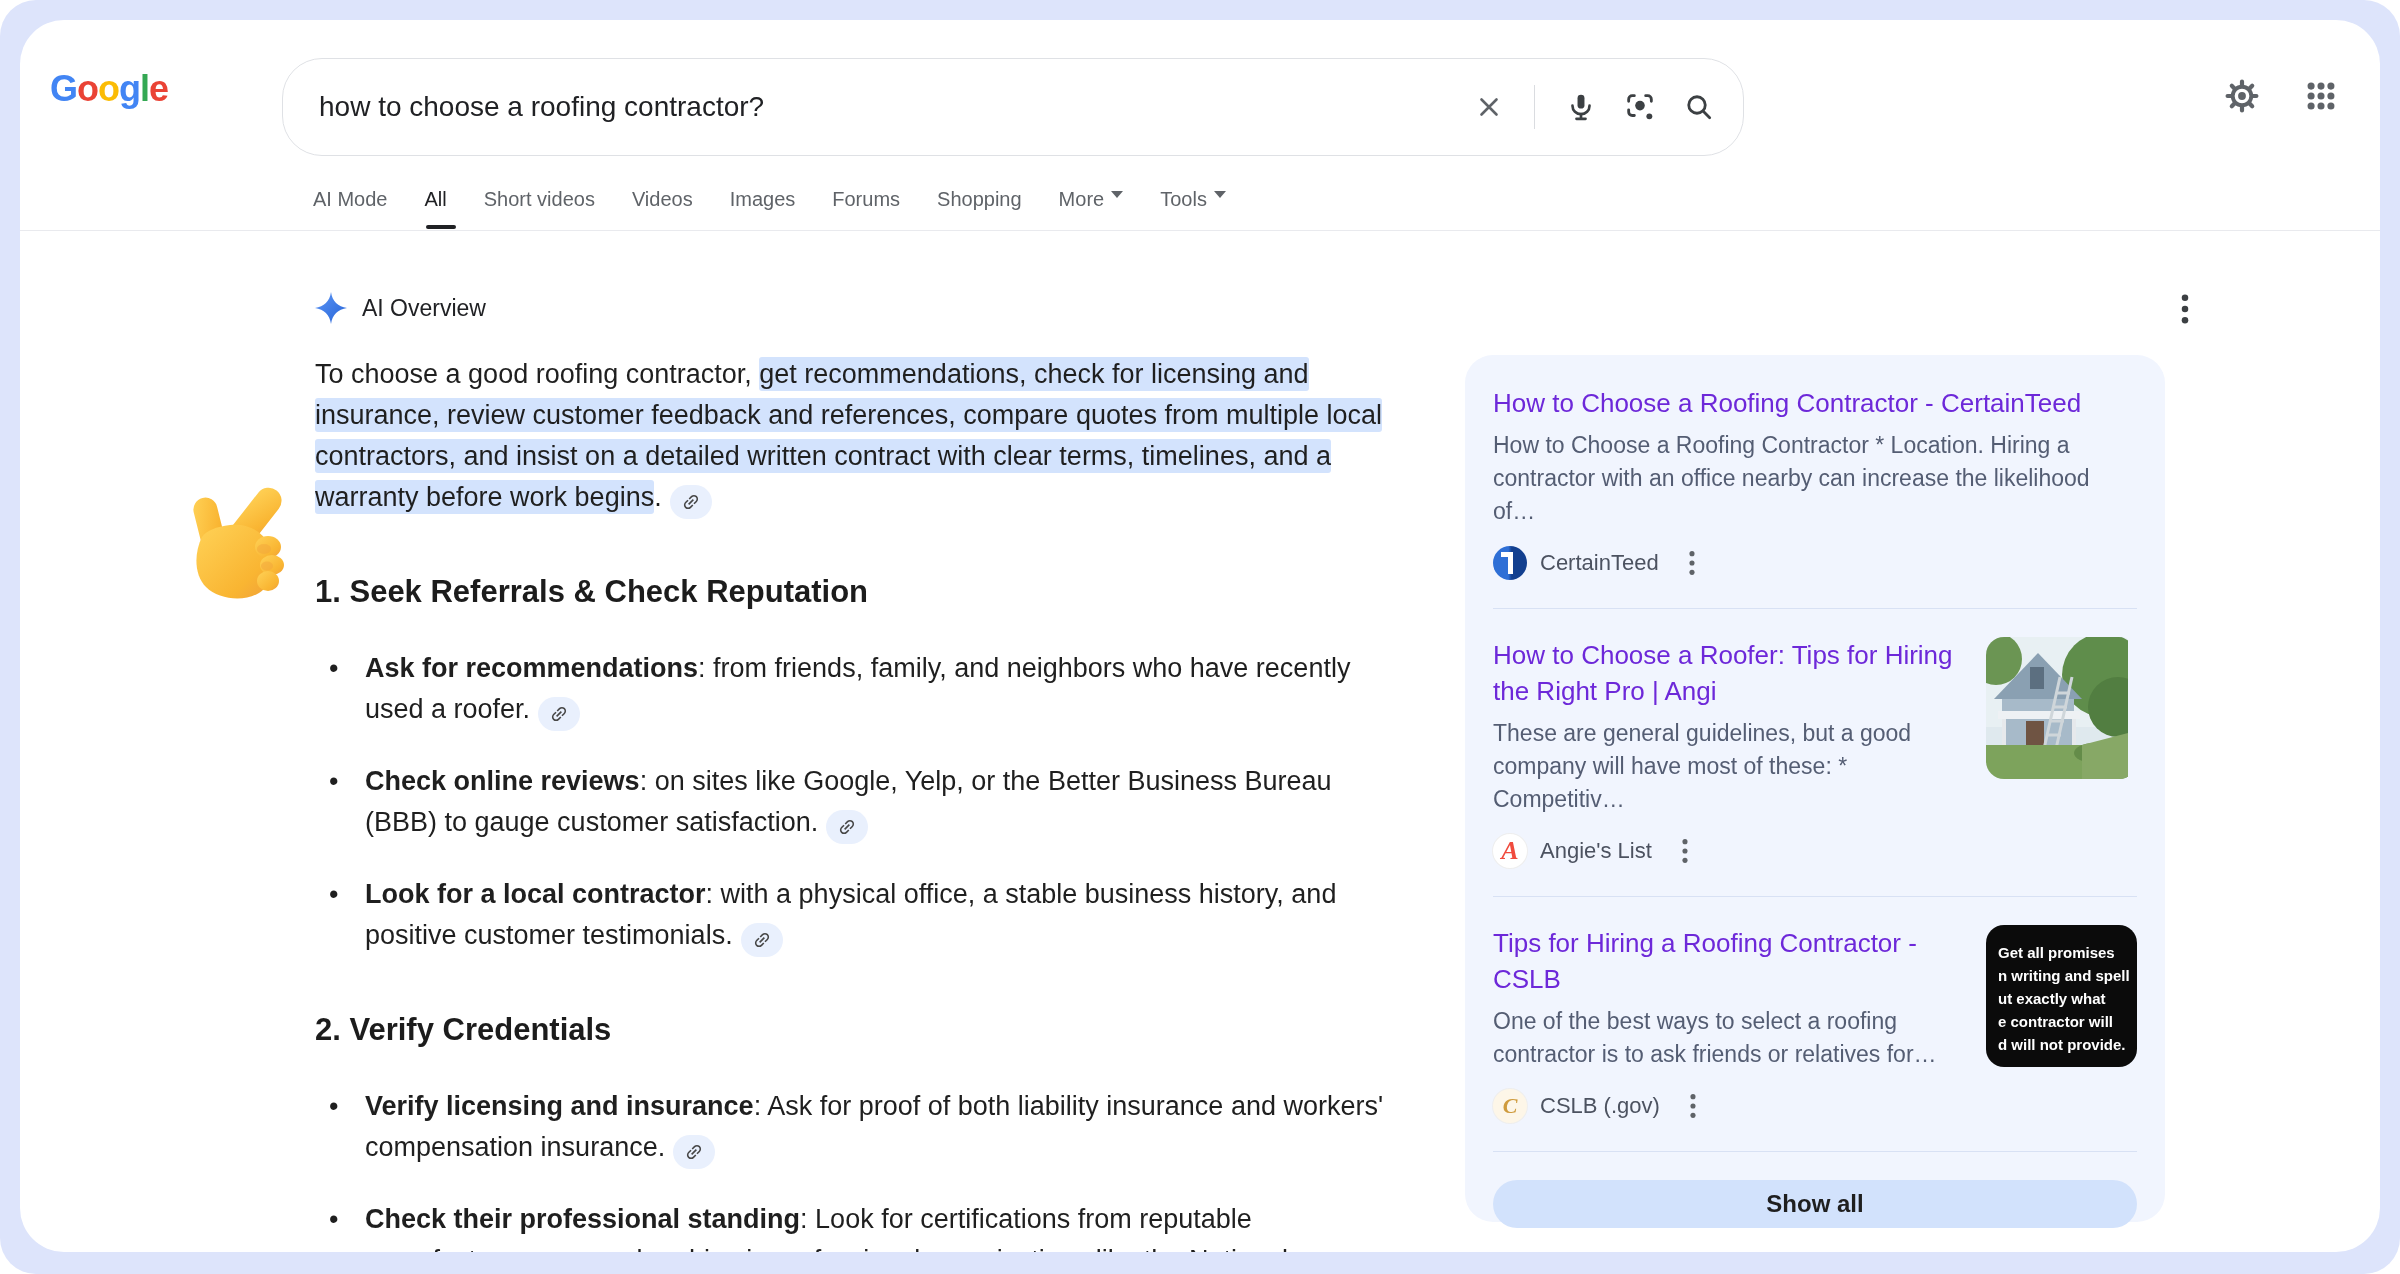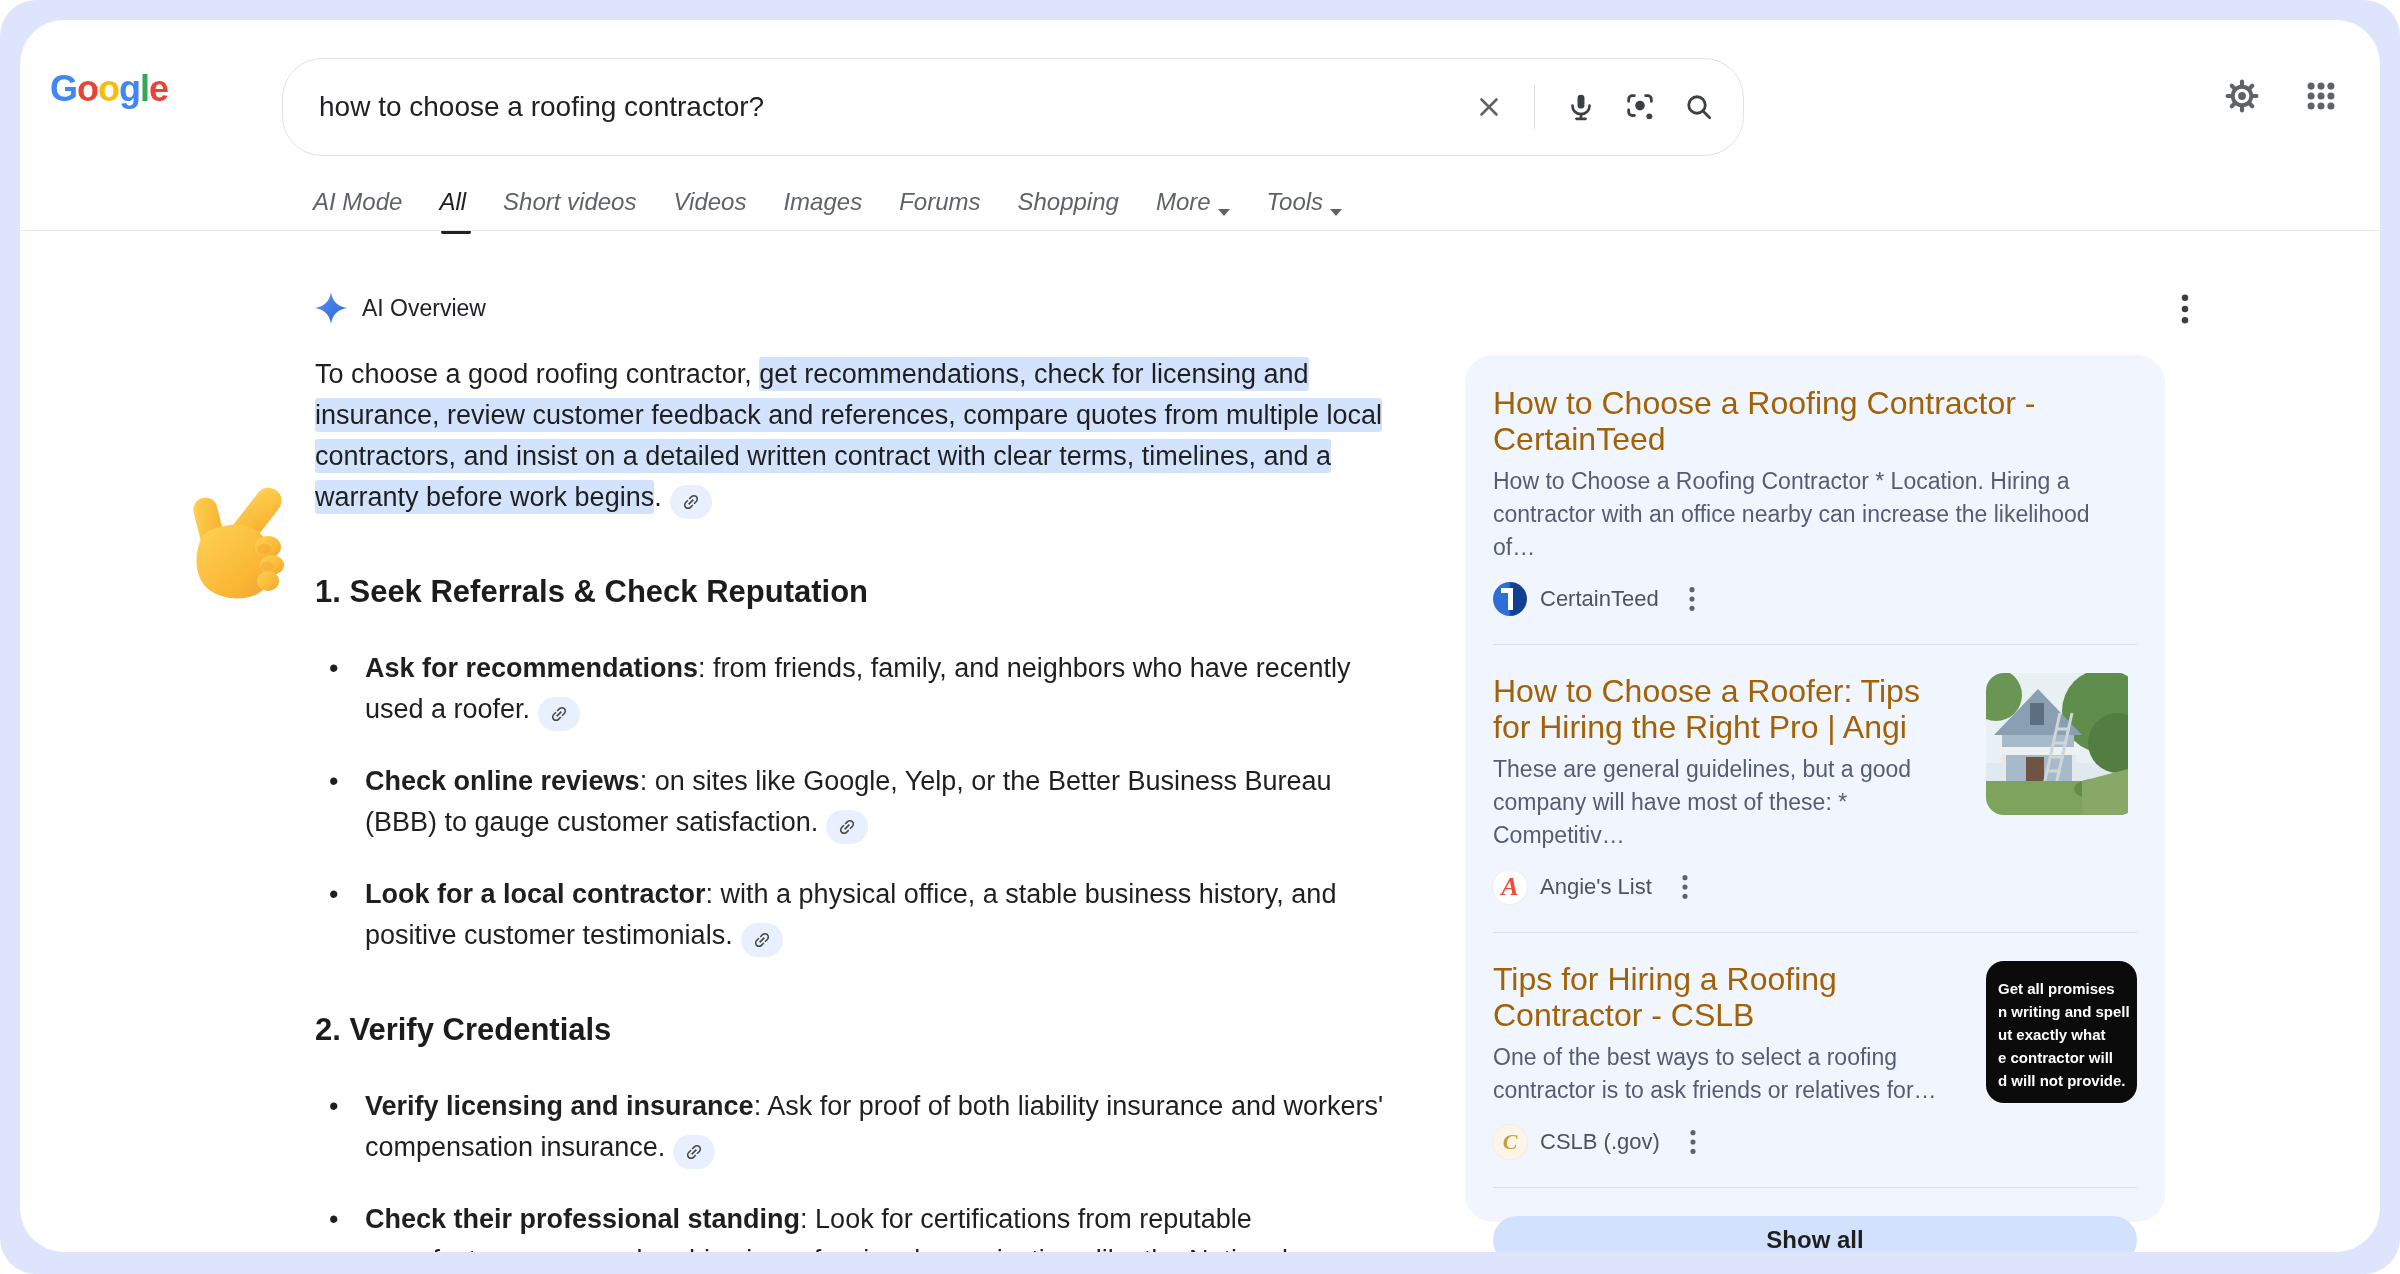--- a/index.html
+++ b/index.html
@@ -24,22 +24,22 @@
   .searchbar input { flex:1; border:none; outline:none; font-size:28px; color:#202124;
                      font-family:inherit; background:transparent; }
   .sb-icons { display:flex; align-items:center; gap:26px; }
   .sb-divider { width:1px; height:44px; background:#dadce0; margin:0 4px; }
   .icon-btn { display:flex; align-items:center; justify-content:center; cursor:pointer; }
 
   .top-right { position:absolute; right:42px; top:58px; display:flex; gap:44px; align-items:center; }
 
   
   .tabs { position:absolute; left:293px; top:168px; display:flex; gap:37px; align-items:center; }
-  .tab { font-size:24px; color:#5f6368; padding-bottom:18px; position:relative; cursor:pointer;
-         display:flex; align-items:flex-end; gap:7px; white-space:nowrap;font-style:italic; }
+  .tab { font-size:20px; color:#5f6368; padding-bottom:18px; position:relative; cursor:pointer;
+         display:flex; align-items:flex-start; gap:7px; white-space:nowrap; }
   .tab.active { color:#202124; }
   .tab.active::after { content:""; position:absolute; left:2px; bottom:0; width:30px; height:4px;
                        background:#202124; border-radius:2px; }
   .caret { width:0; height:0; border-left:6px solid transparent; border-right:6px solid transparent;
            border-top:7px solid #5f6368; margin-top:3px; }
   .tabs-rule { position:absolute; left:0; top:210px; width:2360px; height:1px; background:#e9eaee; }
 
   
   .aio-head { position:absolute; left:295px; top:272px; display:flex; align-items:center; gap:15px; }
   .aio-label { font-size:23px; font-weight:500; color:#202124; }
@@ -59,21 +59,21 @@
   .b { font-weight:bold; }
 
   
   .hand { position:absolute; left:160px; top:455px; width:115px; height:135px; }
 
   
   .panel { position:absolute; left:1445px; top:335px; width:700px; height:867px;
            background:#f1f5fe; border-radius:28px; padding:30px 28px 26px 28px; }
   .card { display:flex; gap:20px; }
   .card-text { flex:1; min-width:0; }
-  .card-title { font-size:32px; line-height:36px; color:#a16207; cursor:pointer; }
+  .card-title { font-size:26px; line-height:36px; color:#6d28d9; cursor:pointer; }
   .card-snippet { font-size:23px; line-height:33px; color:#545d73; margin-top:8px; }
   .src-row { display:flex; align-items:center; gap:13px; margin-top:18px; }
   .src-label { font-size:22px; color:#4c5260; }
   .src-kebab { margin-left:10px; cursor:pointer; }
   .favicon { width:34px; height:34px; border-radius:50%; display:flex; align-items:center;
              justify-content:center; flex:none; }
   .fav-ct { background:linear-gradient(90deg,#2e6fd6 45%,#123f8f 55%); position:relative; overflow:hidden; }
   .fav-ct::before { content:""; position:absolute; left:15px; top:6px; width:5px; height:22px; background:#fff; }
   .fav-ct::after  { content:""; position:absolute; left:8px; top:6px; width:8px; height:5px; background:#fff; }
   .fav-angi { background:#fff; box-shadow:0 0 0 1px #eee; color:#f04b3e; font-size:26px;

